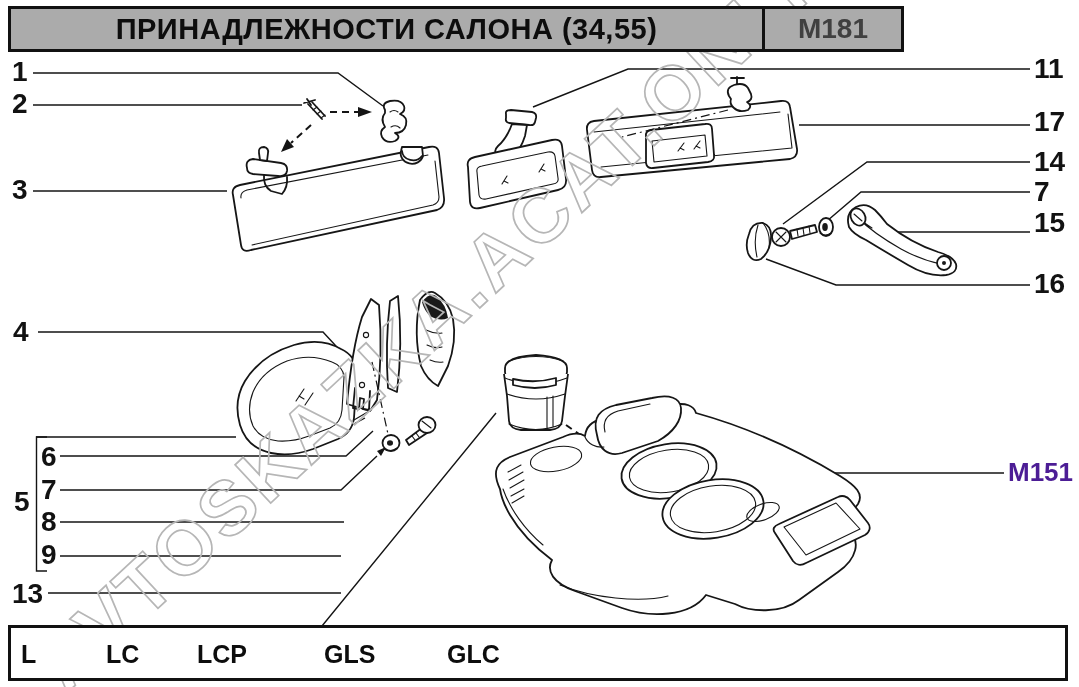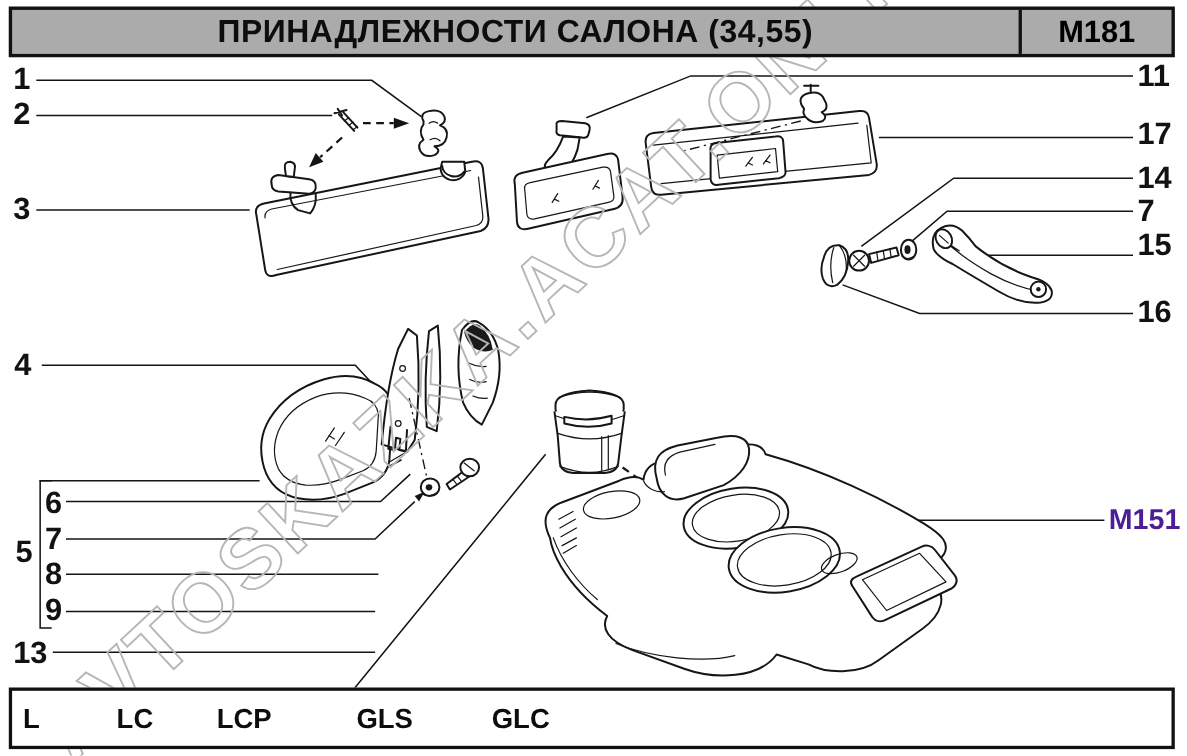--- a/index.html
+++ b/index.html
@@ -2,30 +2,30 @@
 <html><head>
 <meta charset="utf-8">
 <style>
   html,body{margin:0;padding:0;background:#ffffff;}
   #canvas{
     position:relative;width:1079px;height:687px;background:#ffffff;
     font-family:"Liberation Sans",sans-serif;overflow:hidden;
   }
   
   #hdr{
-    position:absolute;left:8px;top:6px;width:1060px;height:46px;
+    position:absolute;left:8px;top:6px;width:896px;height:46px;
     background:#ababab;border:3px solid #111;display:flex;box-sizing:border-box;
   }
   #hdr .title-sec{
     flex:1;display:flex;align-items:center;justify-content:center;
     font-weight:bold;font-size:29px;color:#0d0d0d;letter-spacing:.5px;white-space:nowrap;
   }
   #hdr .code-sec{
     width:136px;border-left:3px solid #111;display:flex;align-items:center;justify-content:center;
-    font-weight:bold;font-size:28px;color:#000000;
+    font-weight:bold;font-size:28px;color:#404040;
   }
   
   .callout{
     position:absolute;font-weight:bold;font-size:28px;color:#121212;line-height:1;
   }
   .ref-label{
     position:absolute;font-weight:bold;font-size:26px;color:#4c1d95;line-height:1;
   }
   
   #footer{

